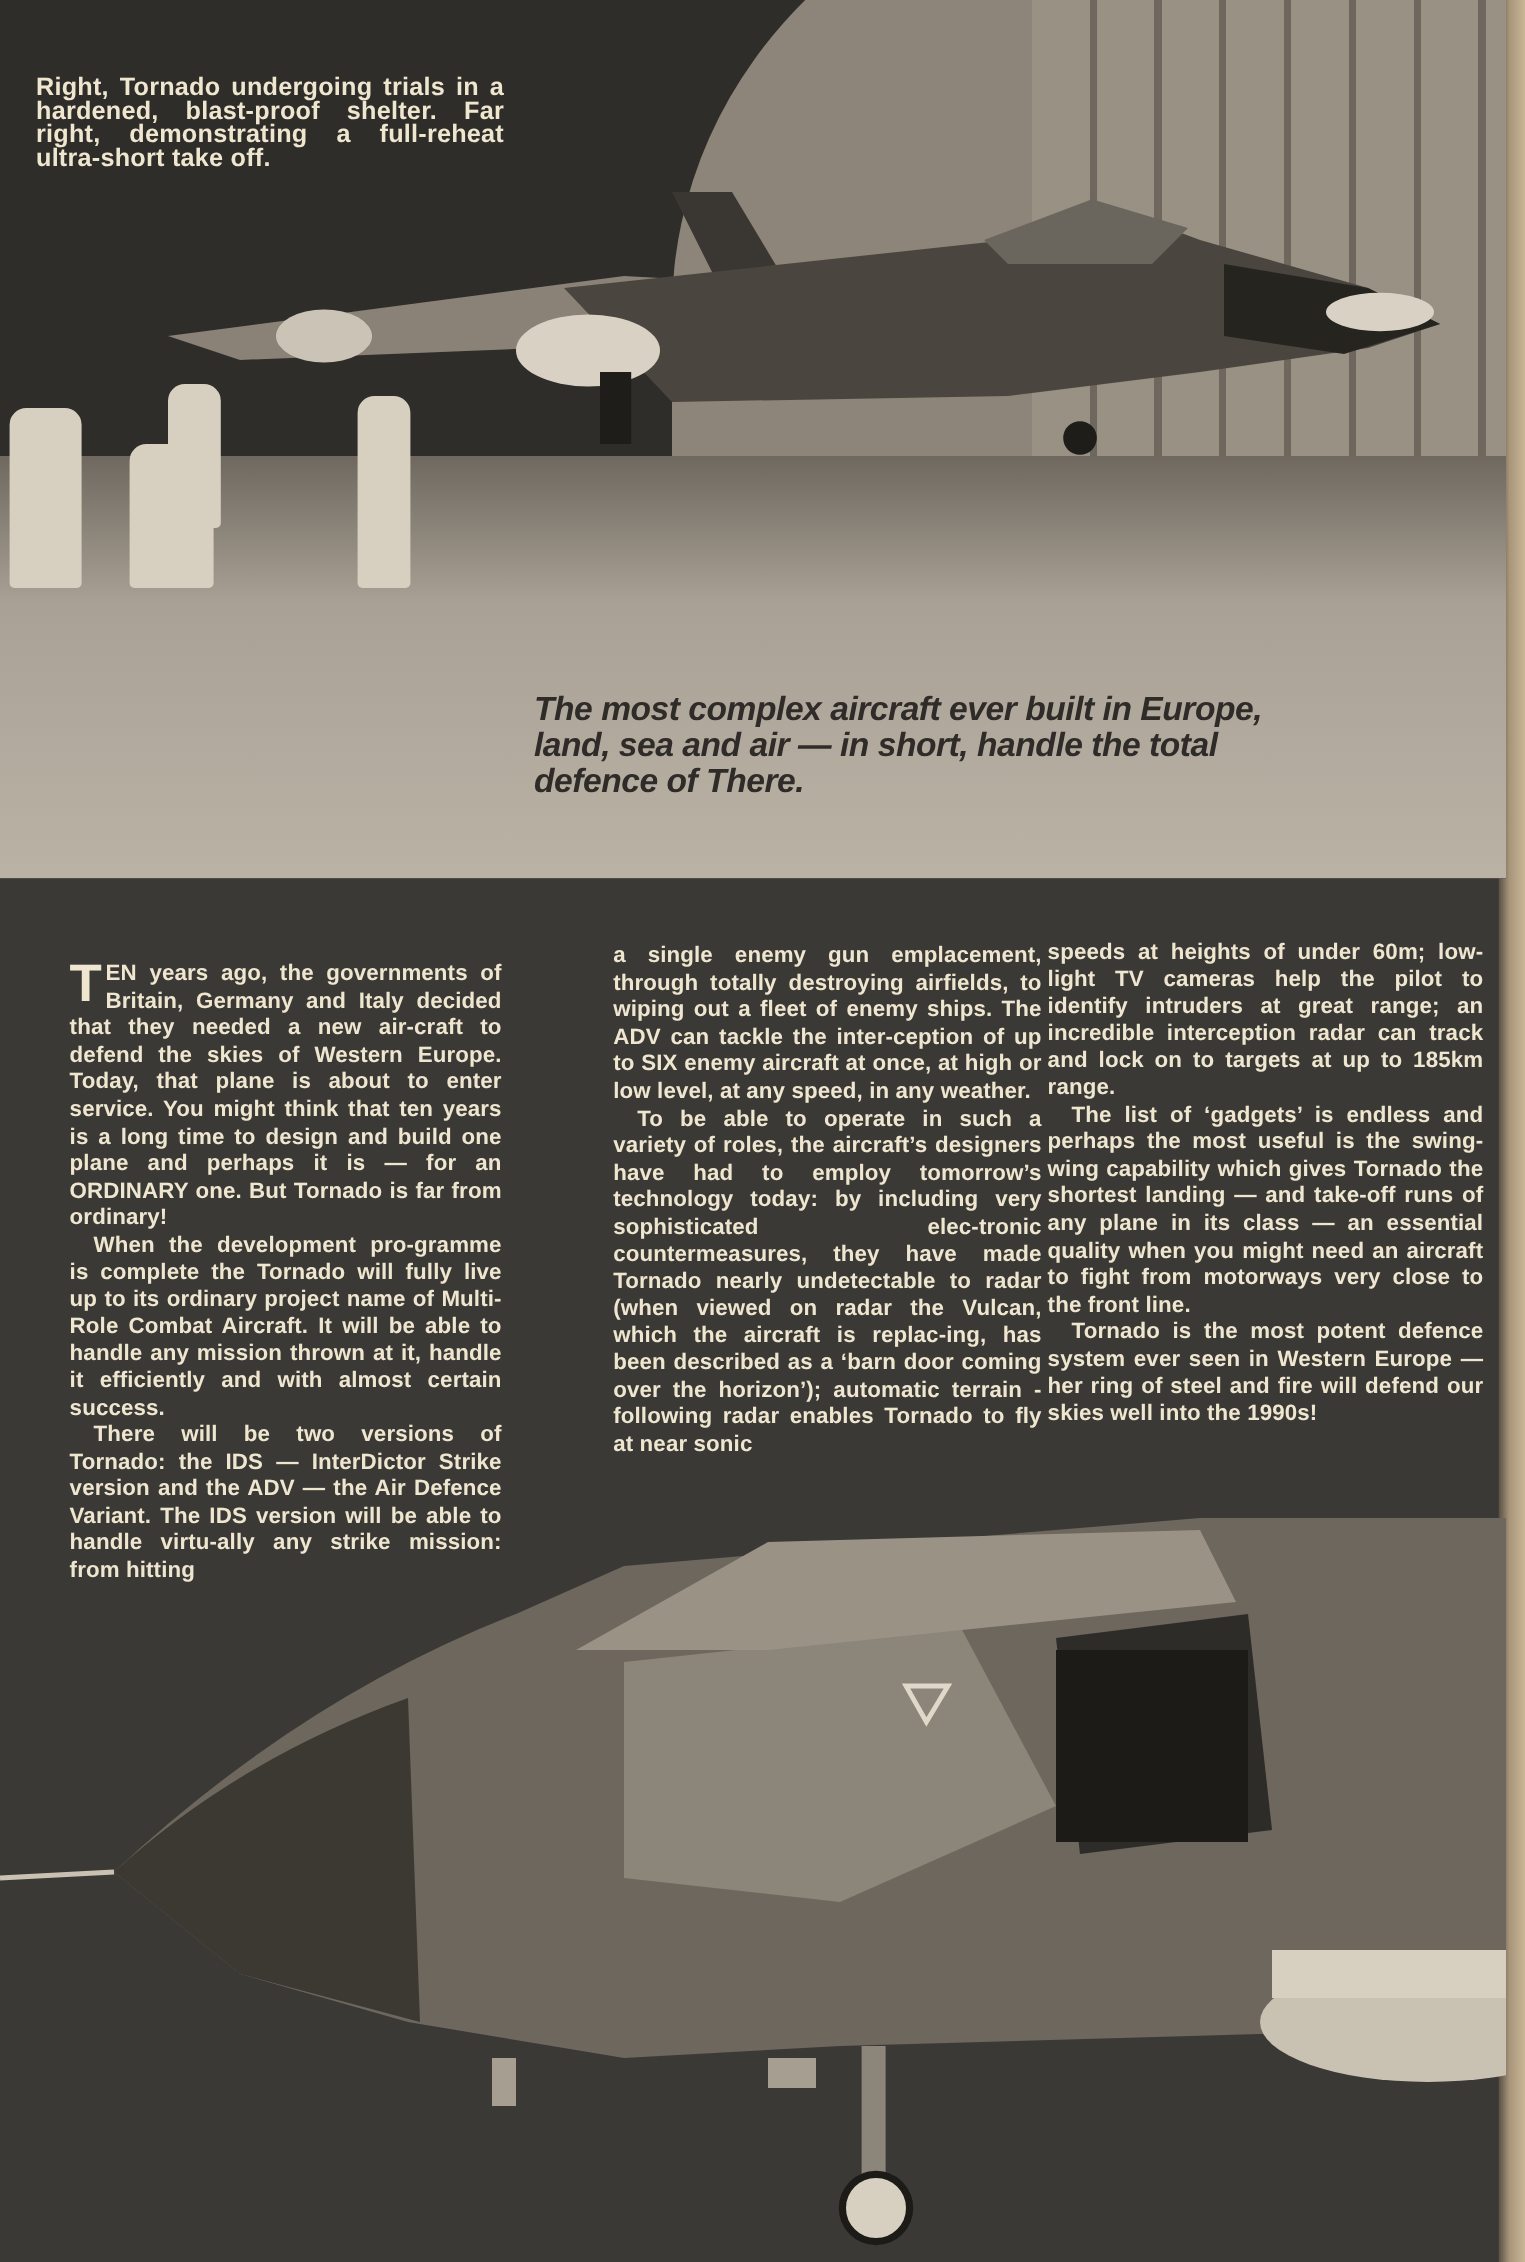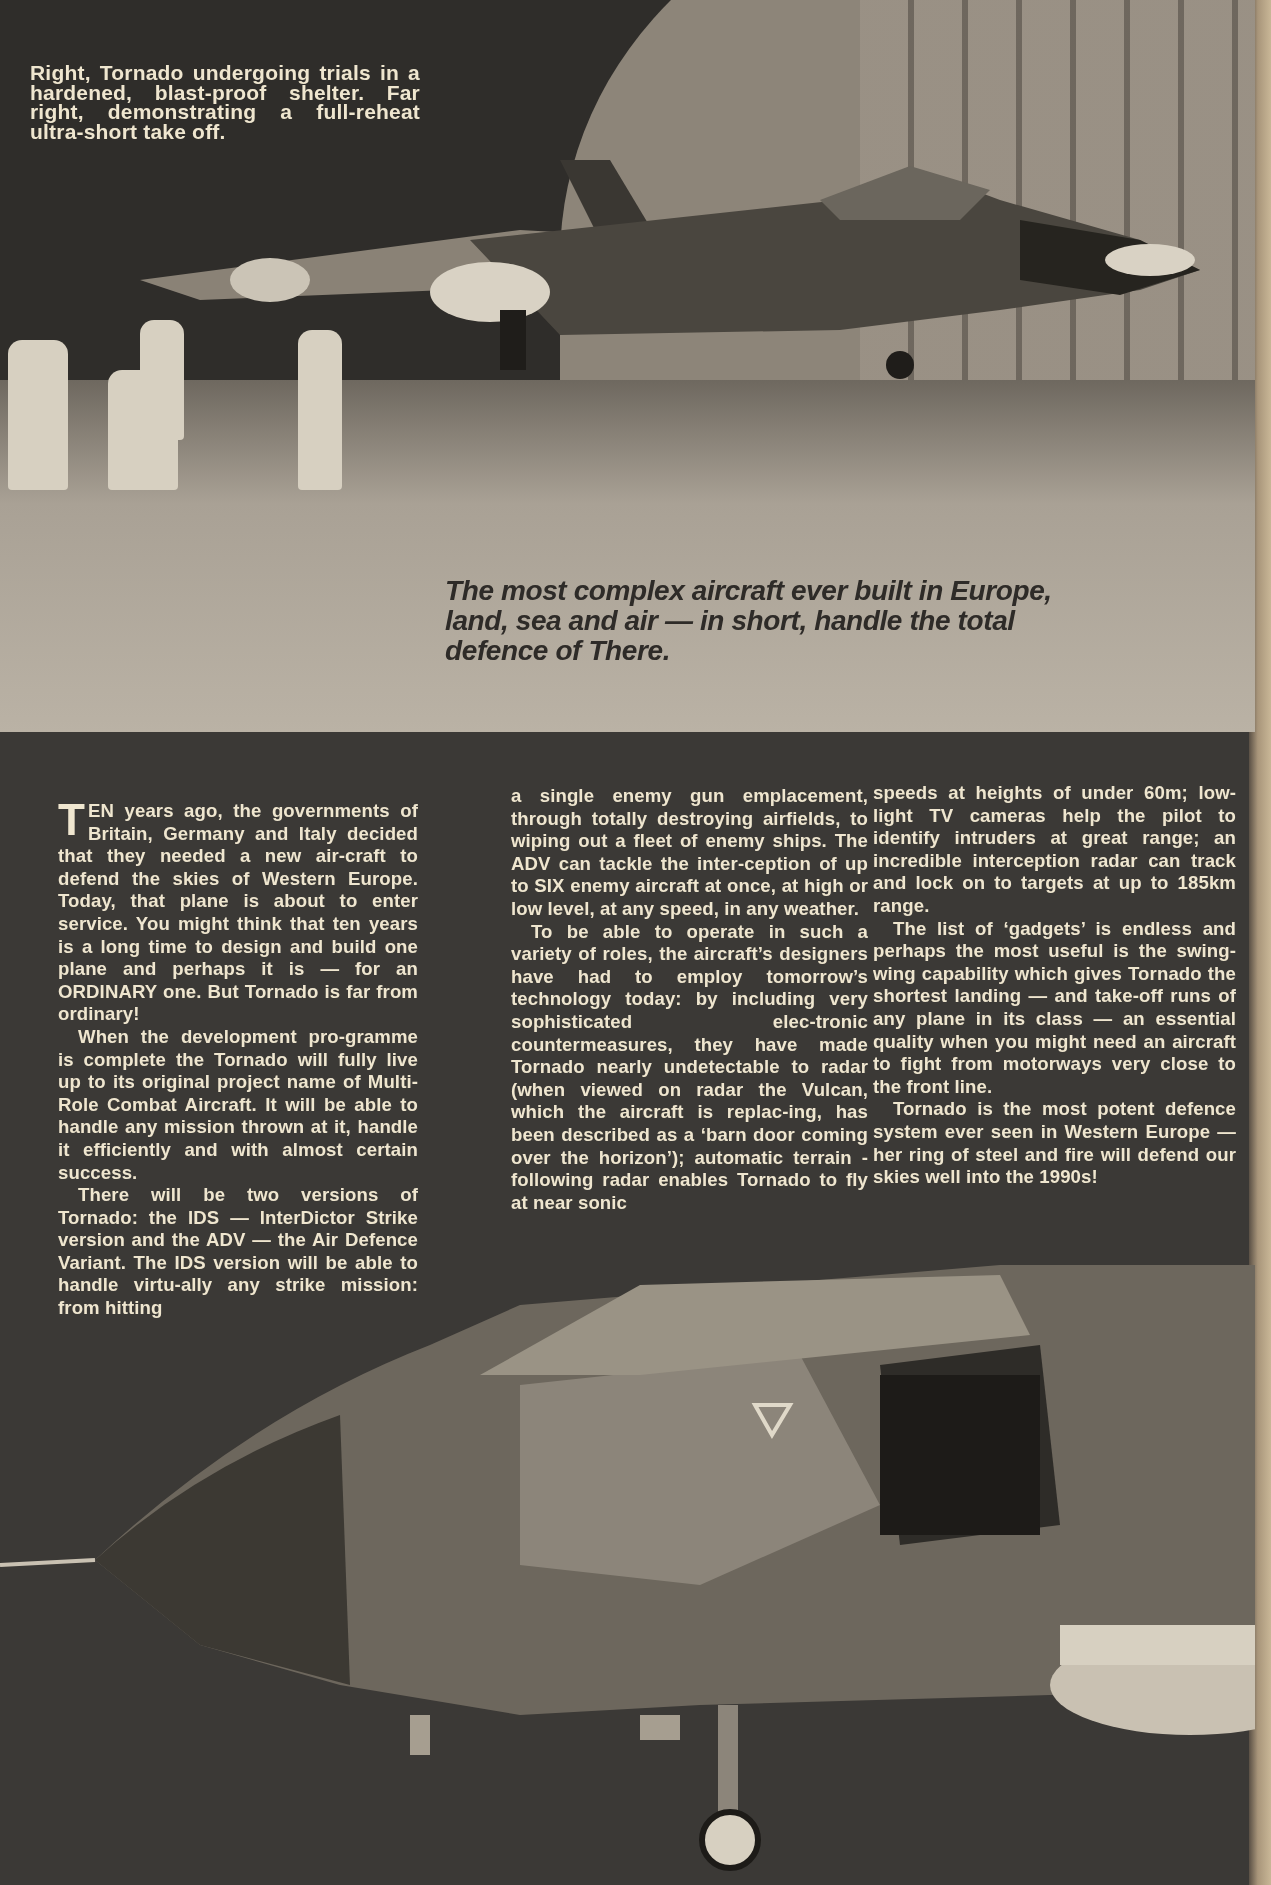--- a/index.html
+++ b/index.html
@@ -109,21 +109,21 @@
 
   <div class="pullquote">
     <div>The most complex aircraft ever built in Europe,</div>
     <div>land, sea and air — in short, handle the total</div>
     <div>defence of There.</div>
   </div>
 </div>
 
 <div class="col col1">
   <p class="first"><span class="dropcap">T</span><span>EN years ago, the governments of Britain, Germany and Italy decided that they needed a new air-craft to defend the skies of Western Europe. Today, that plane is about to enter service. You might think that ten years is a long time to design and build one plane and perhaps it is — for an ORDINARY one. But Tornado is far from ordinary!</span></p>
-  <p>When the development pro-gramme is complete the Tornado will fully live up to its original project name of Multi-Role Combat Aircraft. It will be able to handle any mission thrown at it, handle it efficiently and with almost certain success.</p>
+  <p>When the development pro-gramme is complete the Tornado will fully live up to its ordinary project name of Multi-Role Combat Aircraft. It will be able to handle any mission thrown at it, handle it efficiently and with almost certain success.</p>
   <p>There will be two versions of Tornado: the IDS — InterDictor Strike version and the ADV — the Air Defence Variant. The IDS version will be able to handle virtu-ally any strike mission: from hitting</p>
 </div>
 
 <div class="col col2">
   <p class="first">a single enemy gun emplacement, through totally destroying airfields, to wiping out a fleet of enemy ships. The ADV can tackle the inter-ception of up to SIX enemy aircraft at once, at high or low level, at any speed, in any weather.</p>
   <p>To be able to operate in such a variety of roles, the aircraft’s designers have had to employ tomorrow’s technology today: by including very sophisticated elec-tronic countermeasures, they have made Tornado nearly undetectable to radar (when viewed on radar the Vulcan, which the aircraft is replac-ing, has been described as a ‘barn door coming over the horizon’); automatic terrain - following radar enables Tornado to fly at near sonic</p>
 </div>
 
 <div class="col col3">
   <p class="first">speeds at heights of under 60m; low-light TV cameras help the pilot to identify intruders at great range; an incredible interception radar can track and lock on to targets at up to 185km range.</p>

